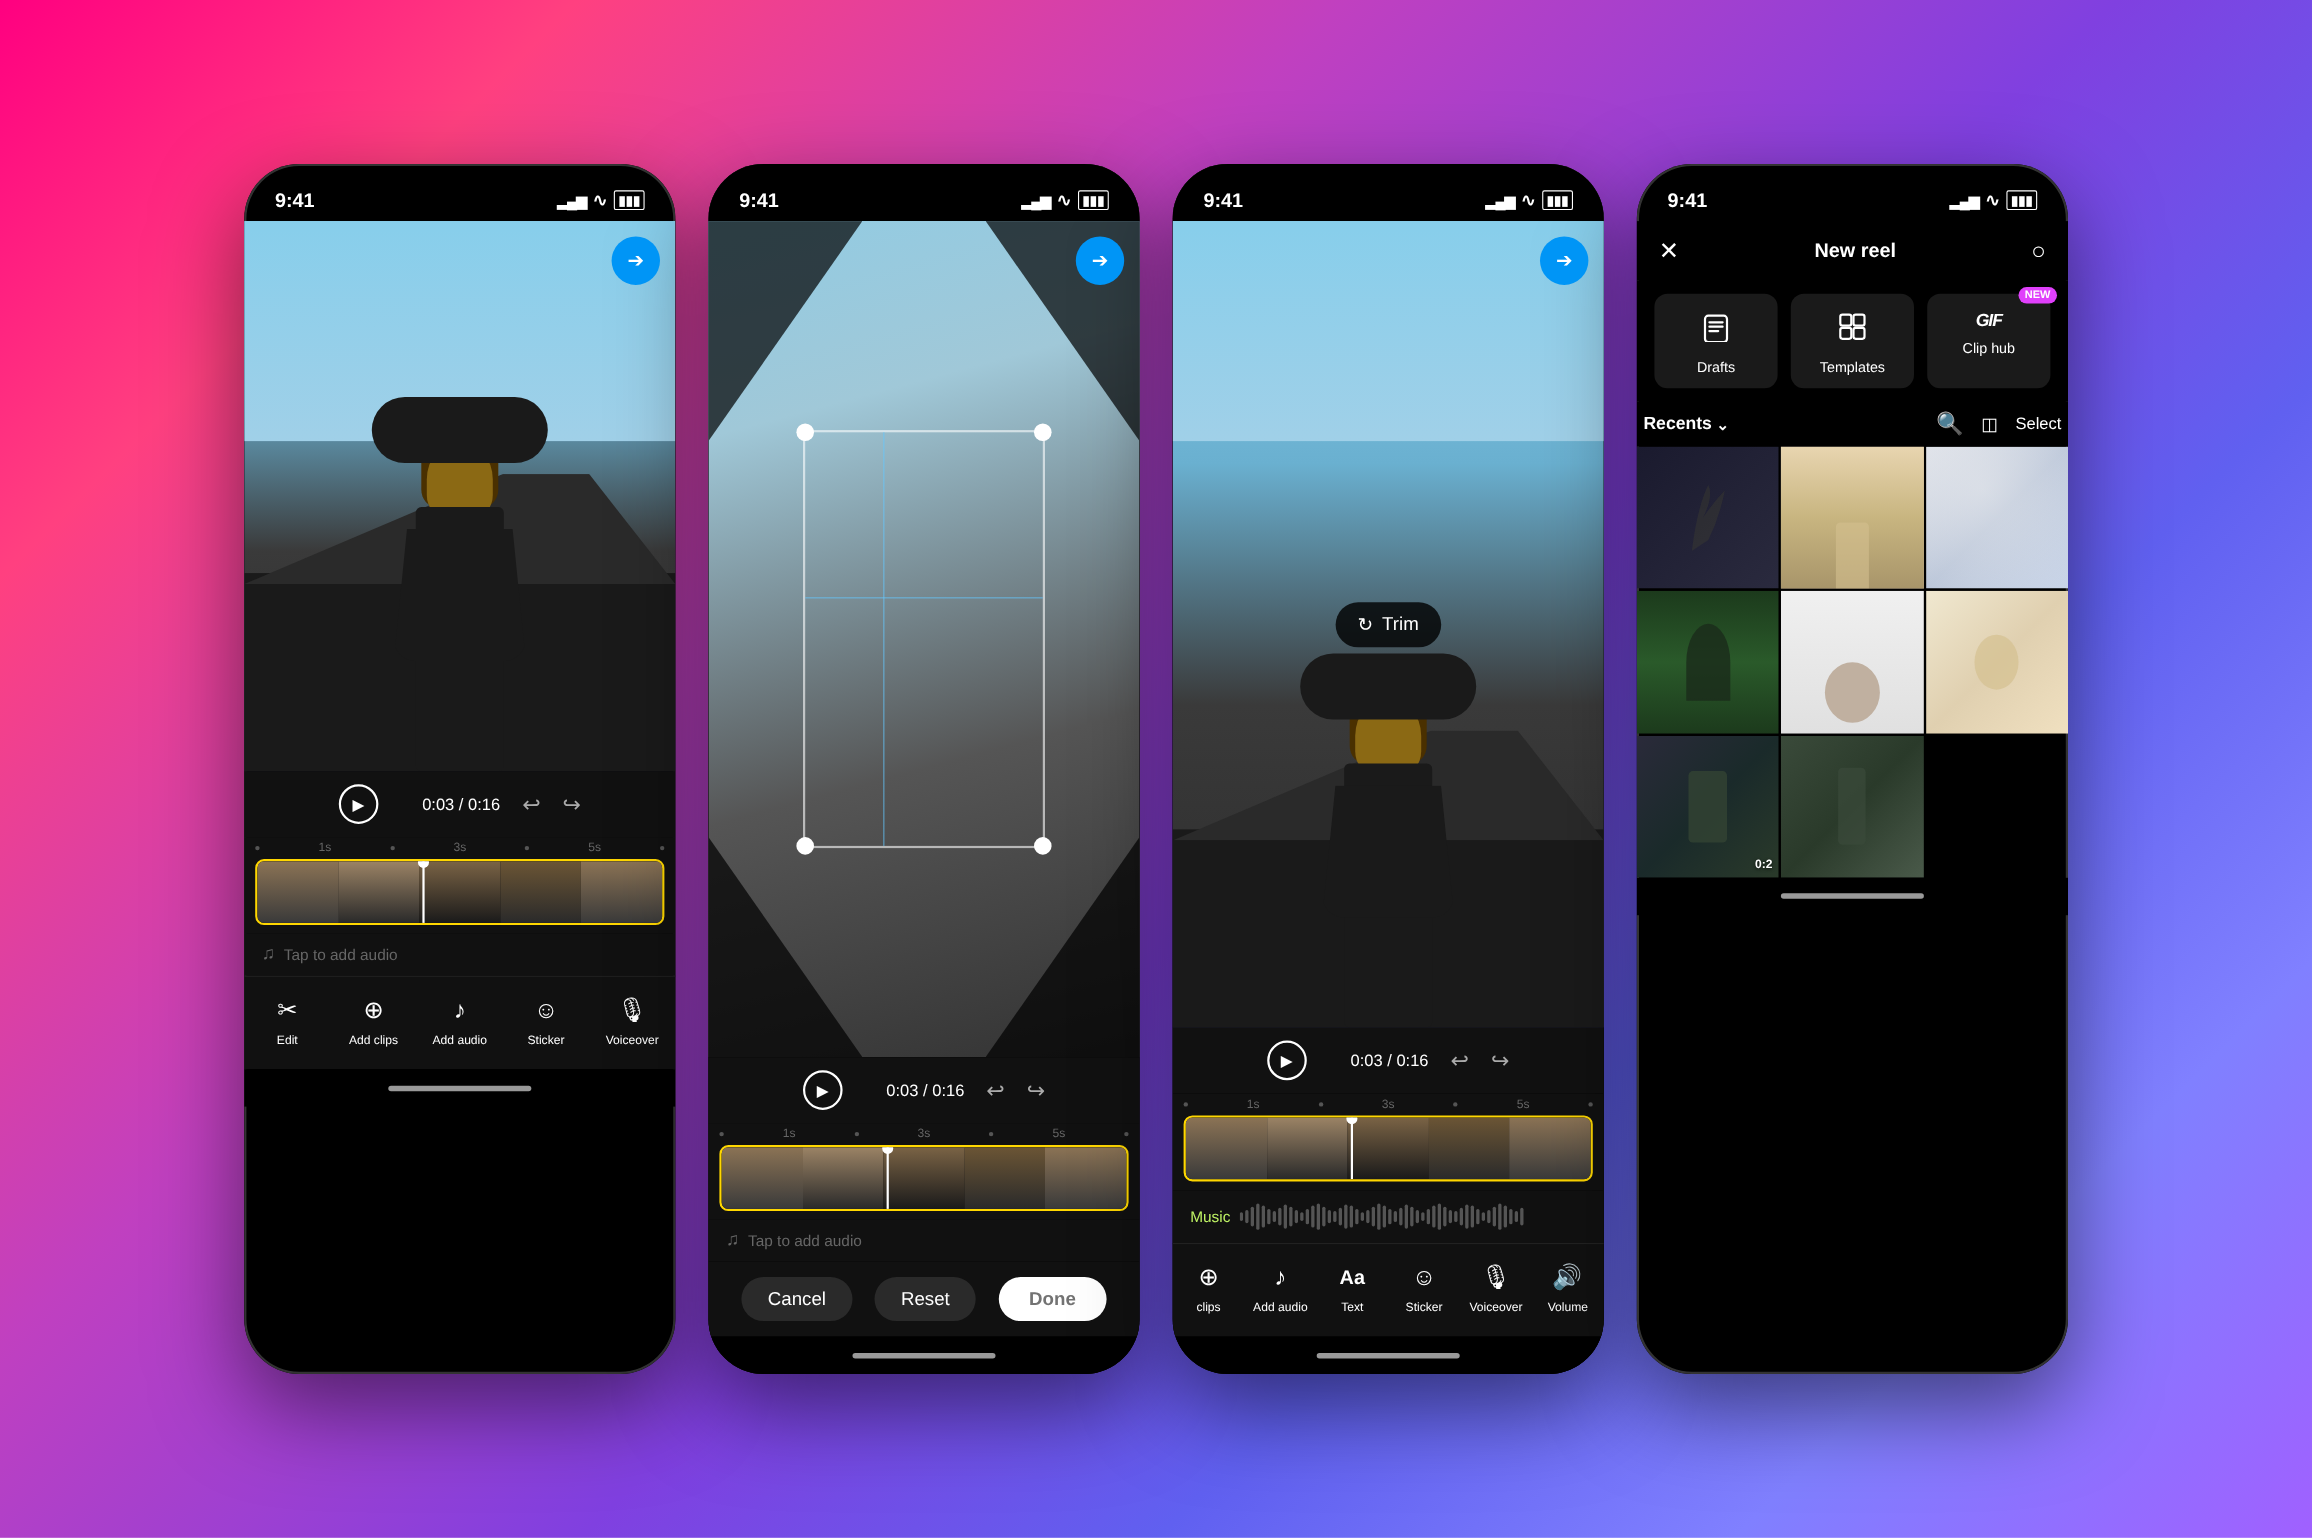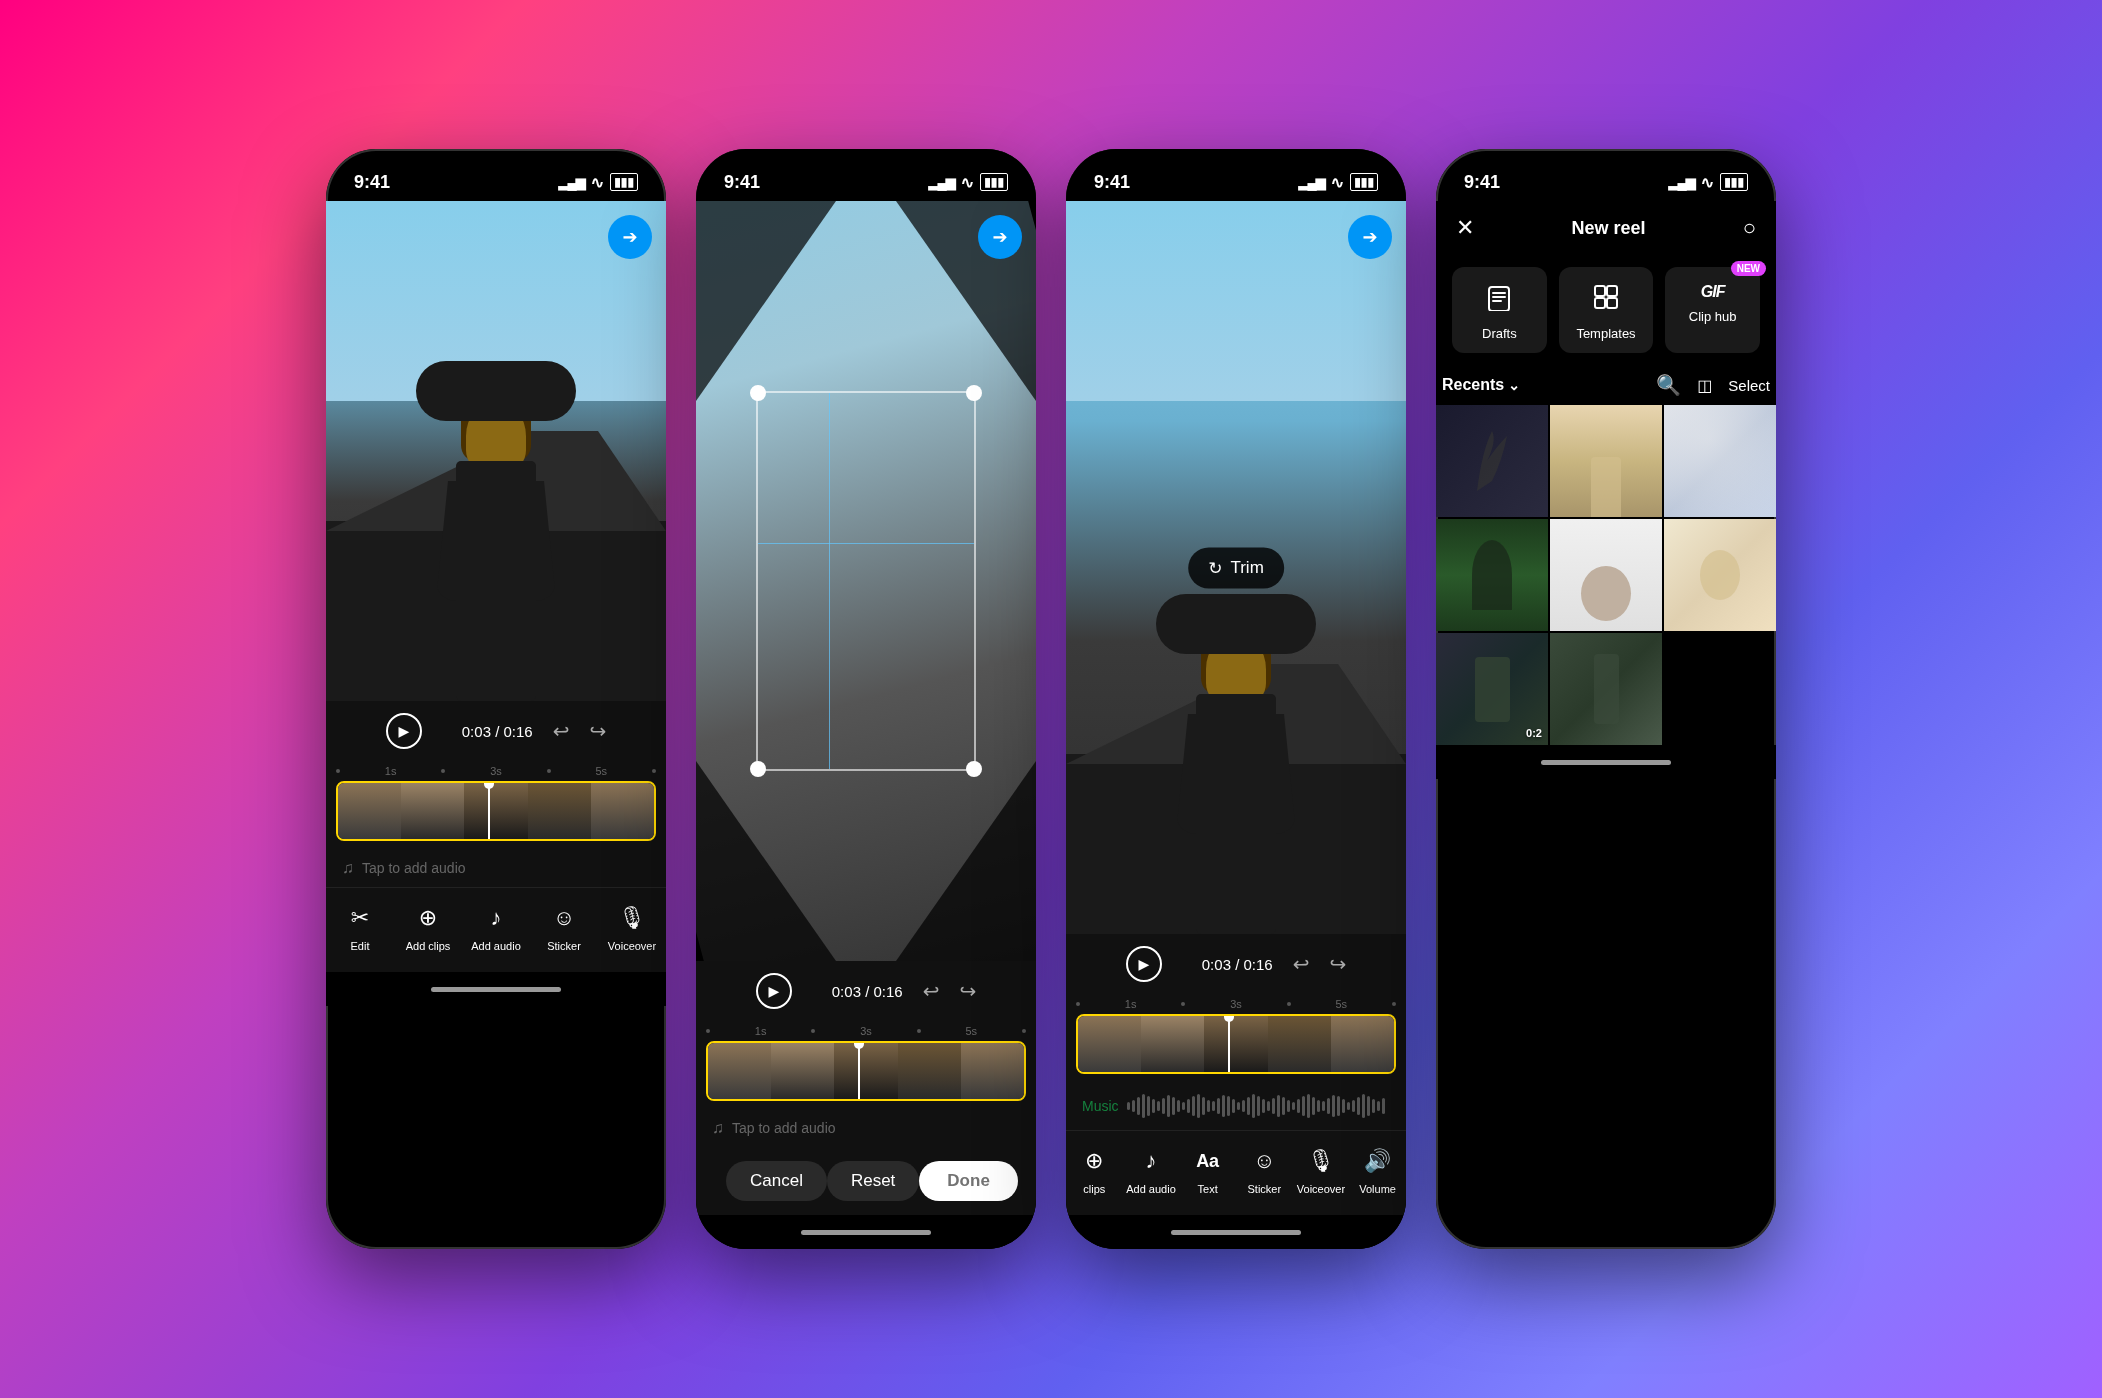--- a/index.html
+++ b/index.html
@@ -17,21 +17,21 @@
 
     .phones-container {
       display: flex;
       gap: 30px;
       align-items: center;
       justify-content: center;
     }
 
     
     .phone {
-      width: 340px;
+      width: 392px;
       height: 1100px;
       background: #000;
       border-radius: 50px;
       overflow: hidden;
       position: relative;
       box-shadow: 0 30px 80px rgba(0,0,0,0.5), inset 0 0 0 2px #333;
       flex-shrink: 0;
     }
 
     
@@ -839,21 +839,21 @@
             <div class="thumb-segment ts-2"></div>
             <div class="thumb-segment ts-3"></div>
             <div class="thumb-segment ts-4"></div>
             <div class="thumb-segment ts-5"></div>
           </div>
           <div class="timeline-playhead"></div>
         </div>
       </div>
 
       <div style="background:#111;padding:8px 16px;display:flex;align-items:center;gap:8px;">
-        <span style="color:#15803d;font-size:14px;">Music</span>
+        <span style="color:#bef264;font-size:14px;">Music</span>
         <div class="music-waveform" id="waveform-3">
             <div class="wave-bar" style="height: 8px;"></div>
             <div class="wave-bar" style="height: 12px;"></div>
             <div class="wave-bar" style="height: 18px;"></div>
             <div class="wave-bar" style="height: 24px;"></div>
             <div class="wave-bar" style="height: 20px;"></div>
             <div class="wave-bar" style="height: 14px;"></div>
             <div class="wave-bar" style="height: 10px;"></div>
             <div class="wave-bar" style="height: 16px;"></div>
             <div class="wave-bar" style="height: 22px;"></div>

